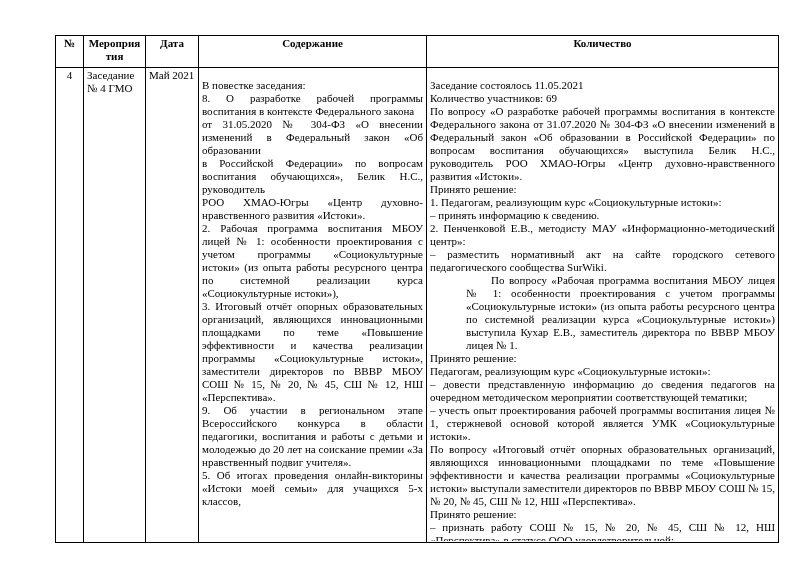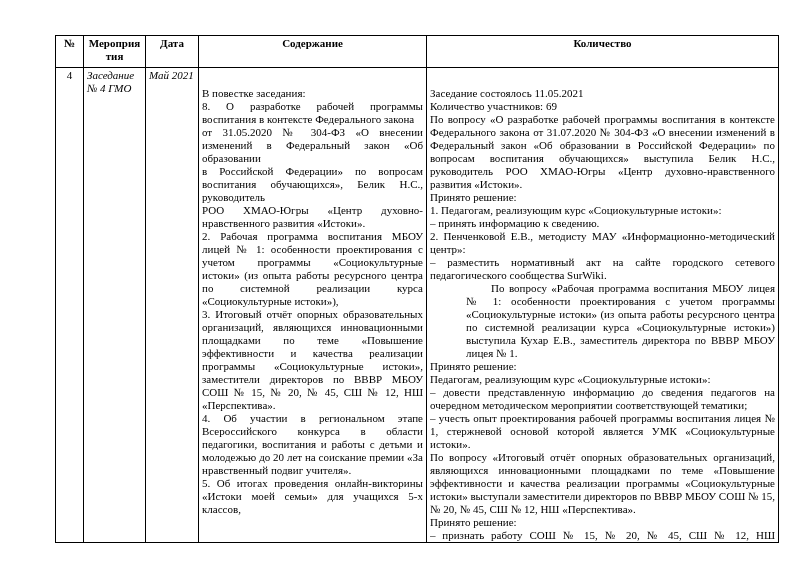--- a/index.html
+++ b/index.html
@@ -45,28 +45,27 @@
     word-break: break-all;
     margin-left: 31px;
   }
   td.cell-num {
     text-align: center;
     padding-top: 3px;
   }
   td.cell-event, td.cell-date {
     padding-top: 3px;
     padding-left: 4px;
-    font-style: italic;
   }
   td.cell-content { padding: 0 2px 0 4px; }
   td.cell-result  { padding: 0 3px 0 3px; }
   .clip {
     height: 472px;
     overflow: hidden;
-    padding-top: 18px;
+    padding-top: 10px;
   }
   .par {
     margin: 0;
     text-align: justify;
   }
   .par.indent { text-indent: 25px; margin-left: 36px; }
 </style>
 </head>
 <body>
 
@@ -95,21 +94,21 @@
         <td class="cell-date">Май 2021</td>
         <td class="cell-content">
           <div class="clip">
             <p class="par">В повестке заседания:</p>
             <p class="par">8. О разработке рабочей программы воспитания в контексте Федерального закона</p>
             <p class="par">от 31.05.2020 № 304-ФЗ «О внесении изменений в Федеральный закон «Об образовании</p>
             <p class="par">в Российской Федерации» по вопросам воспитания обучающихся», Белик Н.С., руководитель</p>
             <p class="par">РОО ХМАО-Югры «Центр духовно-нравственного развития «Истоки».</p>
             <p class="par">2. Рабочая программа воспитания МБОУ лицей № 1: особенности проектирования с учетом программы «Социокультурные истоки» (из опыта работы ресурсного центра по системной реализации курса «Социокультурные истоки»),</p>
             <p class="par">3. Итоговый отчёт опорных образовательных организаций, являющихся инновационными площадками по теме «Повышение эффективности и качества реализации программы «Социокультурные истоки», заместители директоров по ВВВР МБОУ СОШ № 15, № 20, № 45, СШ № 12, НШ «Перспектива».</p>
-            <p class="par">4. Об участии в региональном этапе Всероссийского конкурса в области педагогики, воспитания и работы с детьми и молодежью до 20 лет на соискание премии «За нравственный подвиг учителя».</p>
+            <p class="par">9. Об участии в региональном этапе Всероссийского конкурса в области педагогики, воспитания и работы с детьми и молодежью до 20 лет на соискание премии «За нравственный подвиг учителя».</p>
             <p class="par">5. Об итогах проведения онлайн-викторины «Истоки моей семьи» для учащихся 5-х классов,</p>
           </div>
         </td>
         <td class="cell-result">
           <div class="clip">
             <p class="par">Заседание состоялось 11.05.2021</p>
             <p class="par">Количество участников: 69</p>
             <p class="par">По вопросу «О разработке рабочей программы воспитания в контексте Федерального закона от 31.07.2020 № 304-ФЗ «О внесении изменений в Федеральный закон «Об образовании в Российской Федерации» по вопросам воспитания обучающихся» выступила Белик Н.С., руководитель РОО ХМАО-Югры «Центр духовно-нравственного развития «Истоки».</p>
             <p class="par">Принято решение:</p>
             <p class="par">1. Педагогам, реализующим курс «Социокультурные истоки»:</p>

